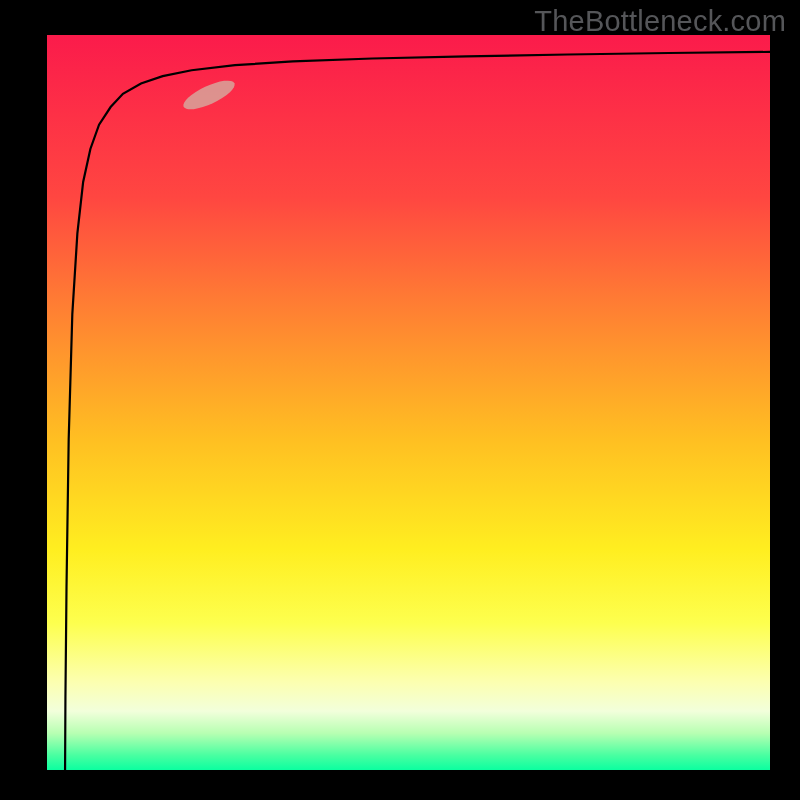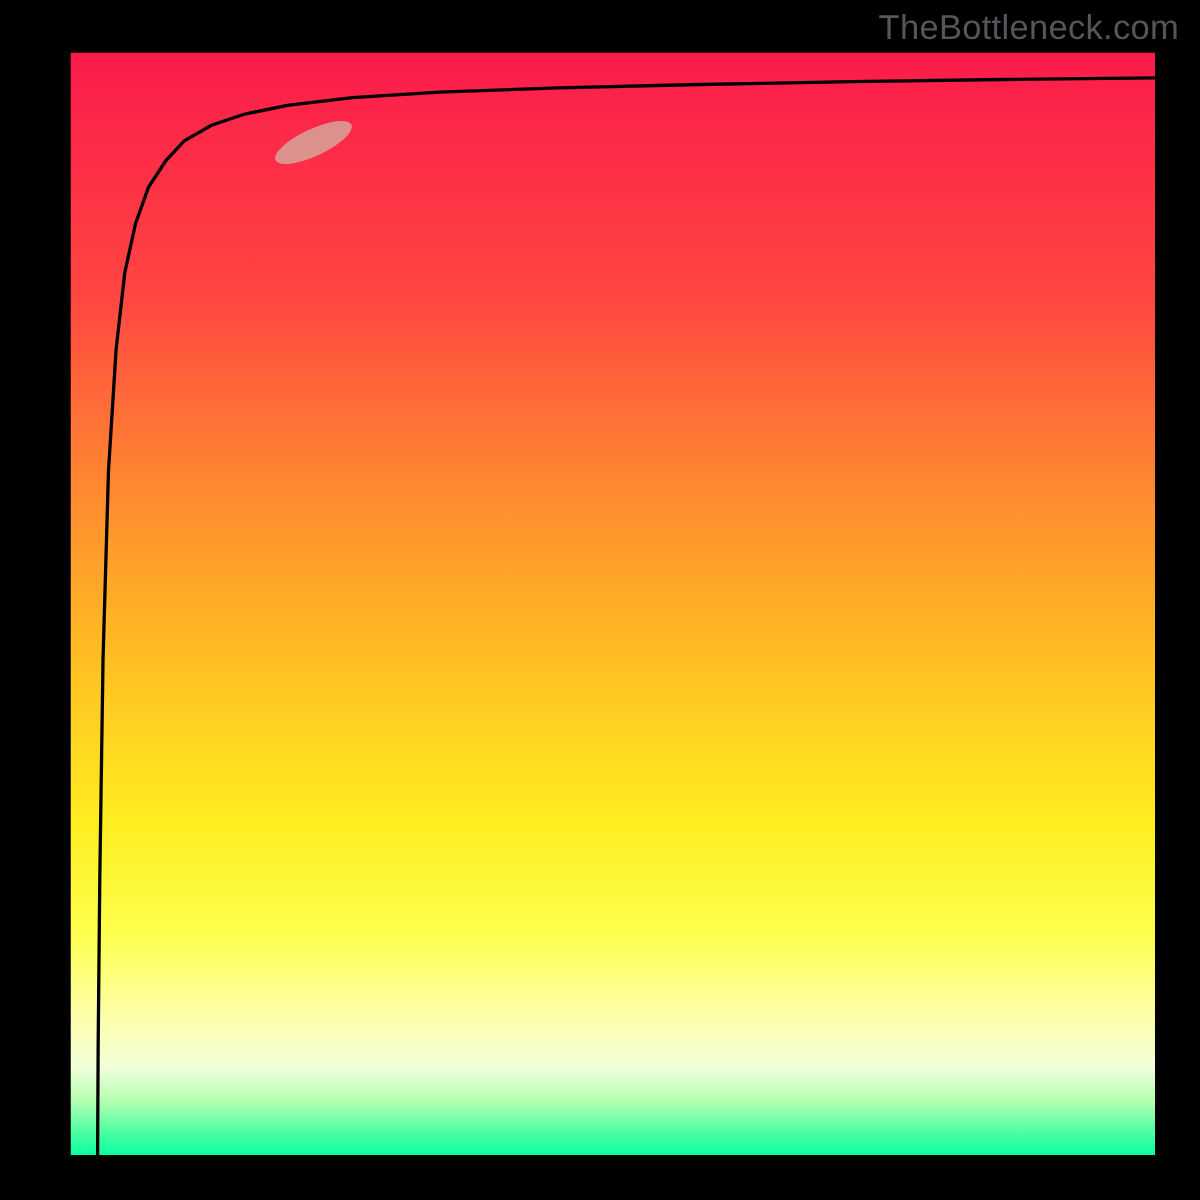--- a/index.html
+++ b/index.html
@@ -1,18 +1,18 @@
 <!DOCTYPE html>
 <html><head>
 <meta charset="utf-8">
 <style>
   * { margin: 0; padding: 0; box-sizing: border-box; }
   html, body { width: 800px; height: 800px; overflow: hidden; font-family: Arial, Helvetica, sans-serif; }
   .stage { position: relative; width: 800px; height: 800px; background: #000; }
-  .watermark { position: absolute; top: 5px; right: 14px; color: #555659; font-size: 23px; letter-spacing: 0.2px; }
+  .watermark { position: absolute; top: 5px; right: 14px; color: #555659; font-size: 29px; letter-spacing: 0.2px; }
   .plot { position: absolute; left: 47px; top: 35px; width: 723px; height: 735px; overflow: hidden; }
   .gradient { position: absolute; inset: 0; }
   .curve-svg { position: absolute; inset: 0; width: 100%; height: 100%; }
   .marker { fill: #dc9490; opacity: 0.98; }
 </style>
 </head>
 <body>
 
 <div class="stage">
   <div class="watermark">TheBottleneck.com</div>

